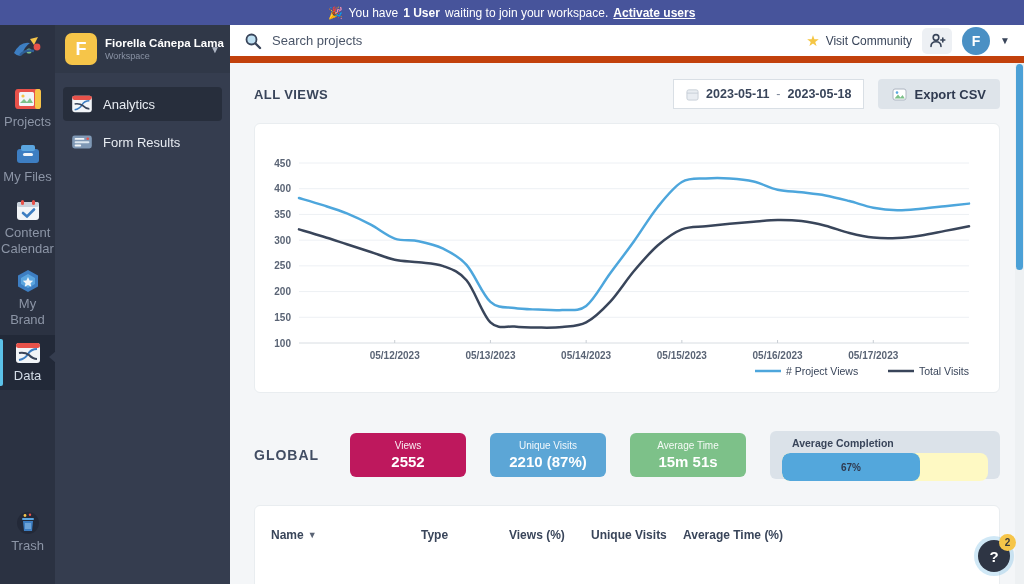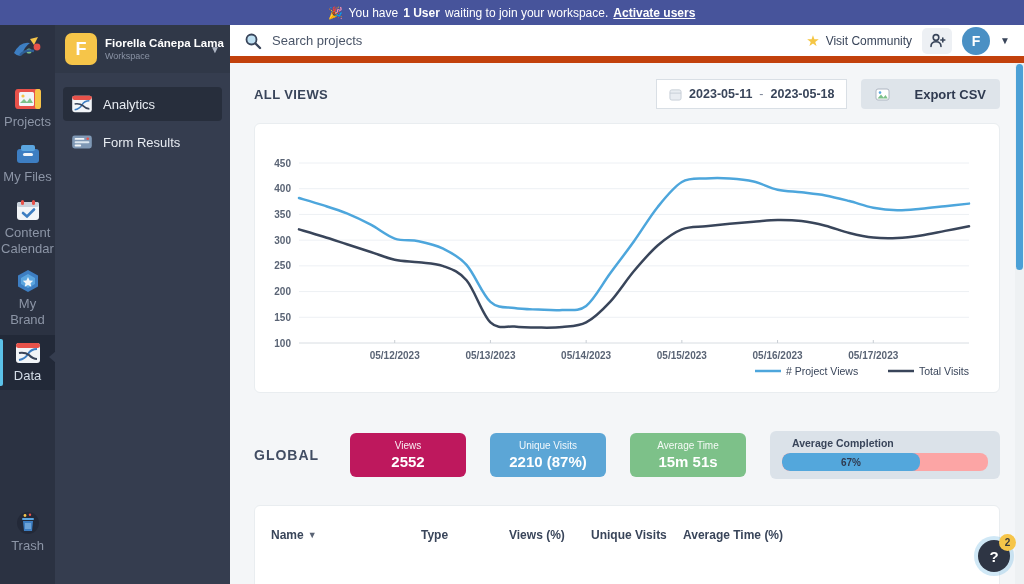--- a/index.html
+++ b/index.html
@@ -69,40 +69,40 @@
     background:#4BA0D6; border-radius:4px; cursor:pointer; }
 
   .sec-head { display:flex; align-items:center; padding:8px 24px; }
   .sec-title { font-size:13px; font-weight:bold; color:#39455A; letter-spacing:.4px; }
   .sec-head .right { margin-left:auto; display:flex; align-items:center; gap:14px; }
   .datebox { background:#fff; border:1px solid #D9DFE5; border-radius:0;
     height:30px; display:flex; align-items:center; gap:7px; padding:0 12px;
     font-size:12.5px; font-weight:bold; color:#39455A; cursor:pointer; }
   .datebox .sep { color:#7A8496; font-weight:normal; }
   .export-btn { background:#DEE4EA; border:0; border-radius:4px; height:30px;
-    padding:0 14px; display:flex; align-items:center; gap:24px; font-size:13px;
+    padding:0 14px; display:flex; align-items:center; gap:7px; font-size:13px;
     font-weight:bold; color:#2F3A50; cursor:pointer;
     font-family:"Liberation Sans", sans-serif; }
 
   .chart-card { background:#fff; border:1px solid #E9EDF0; border-radius:6px;
     margin:6px 24px 0; height:270px; padding:10px 8px 4px; }
   .chart-card svg { width:100%; height:100%; display:block; }
 
   .global-row { display:flex; align-items:center; gap:24px; padding:38px 24px 0; }
   .global-label { font-size:14px; font-weight:bold; color:#414D63;
     letter-spacing:1px; width:72px; }
   .stat-card { width:116px; height:44px; border-radius:6px; color:#fff;
     display:flex; flex-direction:column; align-items:center; justify-content:center;
     gap:2px; }
   .stat-card .s-lbl { font-size:10px; opacity:.92; }
   .stat-card .s-val { font-size:15px; font-weight:bold; }
   .completion-card { flex:1; height:48px; background:#DBE2E9; border-radius:6px;
     padding:6px 12px 0; }
   .completion-card .c-lbl { font-size:10.5px; font-weight:bold; color:#39455A;margin-left:10px; }
-  .progress { margin-top:4px; height:18px; background:#fca5a5; border-radius:8px;
+  .progress { margin-top:4px; height:28px; background:#fef9c3; border-radius:8px;
     overflow:hidden; }
   .progress-fill { height:100%; background:#53A7DC; border-radius:8px;
     display:flex; align-items:center; justify-content:center; }
   .progress-fill span { font-size:10px; font-weight:bold; color:#2F3A50; }
 
   .table-card { background:#fff; border:1px solid #E9EDF0; border-radius:6px 6px 0 0;
     margin:26px 24px 0; height:90px; padding:22px 16px 0; }
   .thead { display:grid; grid-template-columns:150px 88px 82px 92px 1fr;
     font-size:12px; font-weight:bold; color:#39455A; }
   .th { display:flex; align-items:center; gap:4px; cursor:pointer; }

